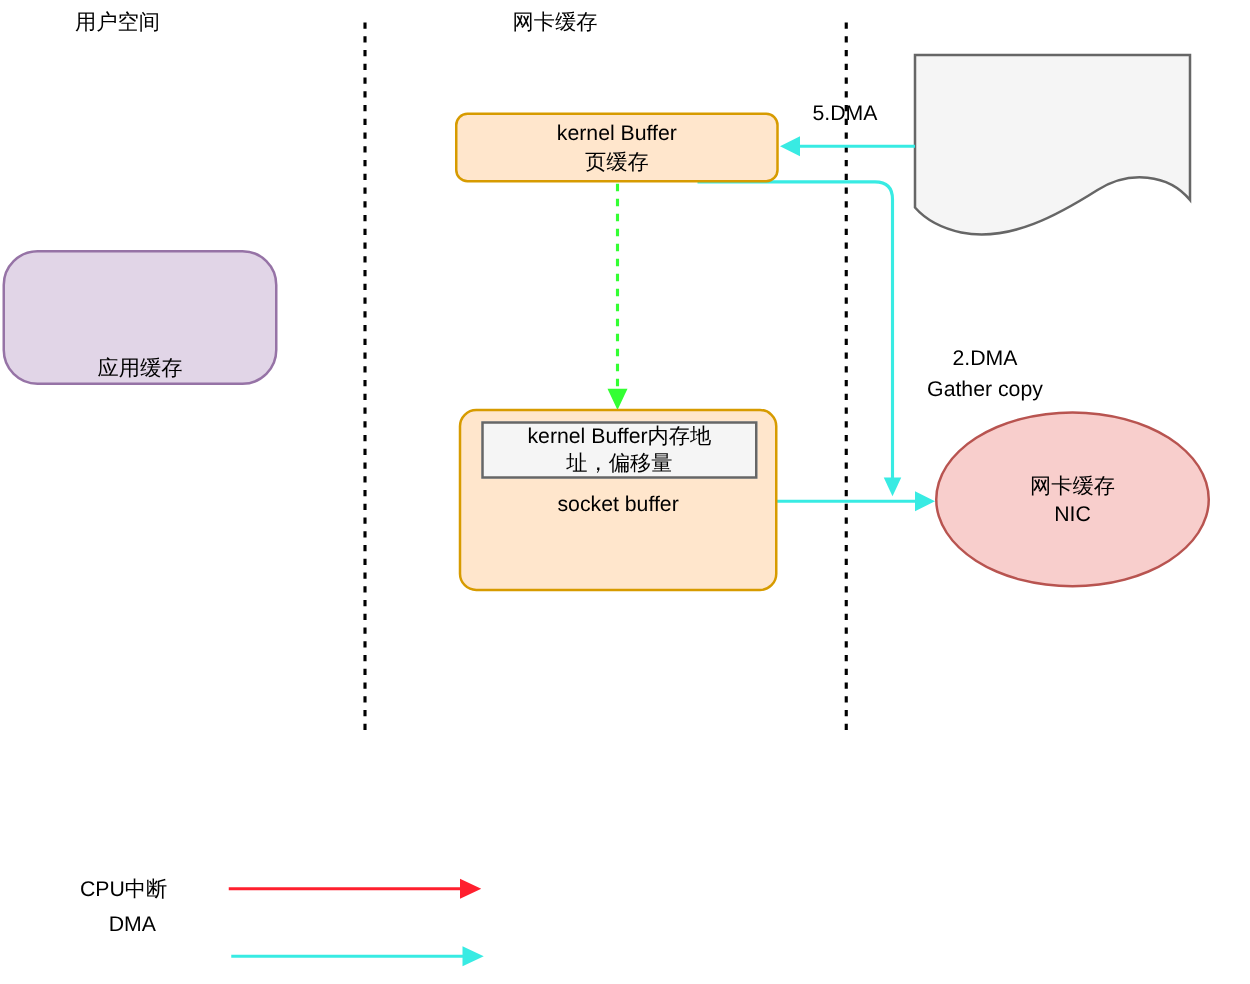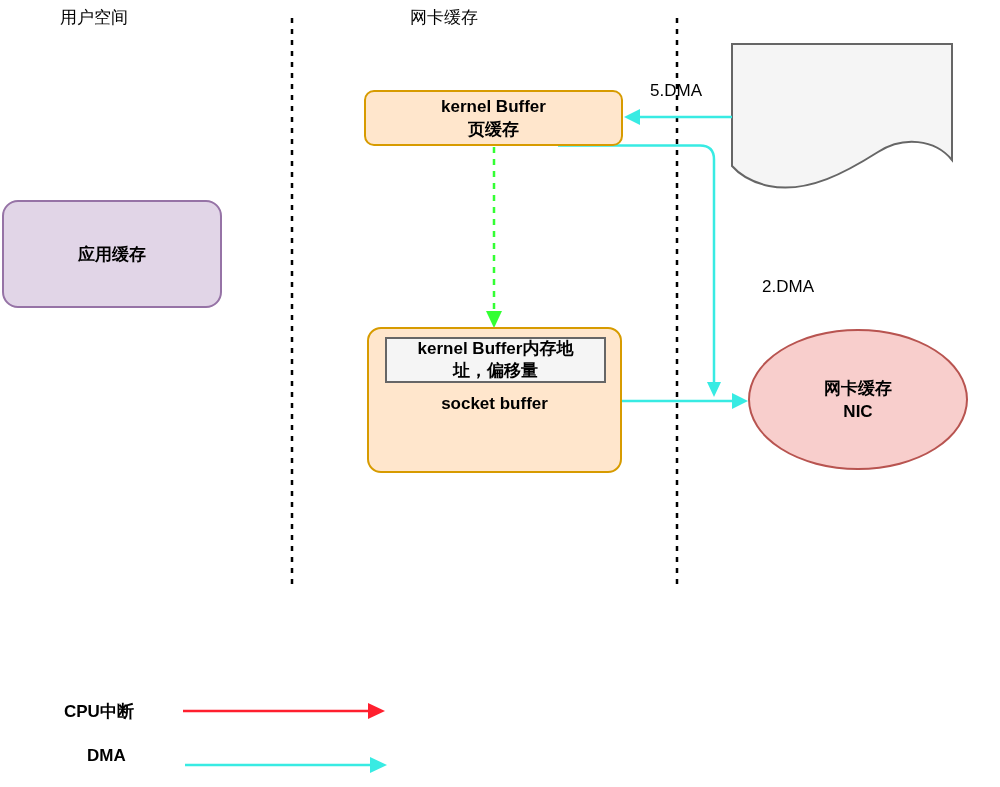--- a/index.html
+++ b/index.html
@@ -4,39 +4,39 @@
 <style>
   html,body{margin:0;padding:0;background:#fff;}
   #canvas{
     position:relative;width:1000px;height:787px;background:#fff;
     font-family:"Liberation Sans","DejaVu Sans",sans-serif;
     color:#000;overflow:hidden;
   }
   #wires{position:absolute;left:0;top:0;width:1000px;height:787px;}
   .label{position:absolute;font-size:17px;line-height:22px;white-space:nowrap;}
   .centered{text-align:center;}
-  .node{position:absolute;display:flex;flex-direction:column;align-items:center;justify-content:center;box-sizing:border-box;font-size:17px;line-height:23px;text-align:center;font-weight:bold;}
+  .node{position:absolute;display:flex;flex-direction:column;align-items:center;justify-content:center;box-sizing:border-box;font-size:17px;line-height:23px;text-align:center;}
   .orange-box{background:var(--orange_fill);border:2px solid var(--orange_border);border-radius:10px;}
-  .purple-box{background:var(--purple_fill);border:2px solid var(--purple_border);border-radius:16px;}
+  .purple-box{background:var(--purple_fill);border:2px solid var(--purple_border);border-radius:28px;justify-content:flex-end;}
   .pink-ellipse{background:var(--pink_fill);border:2px solid var(--pink_border);border-radius:50%;}
   .inner-gray-box{
     position:absolute;left:16px;top:8px;width:221px;height:46px;box-sizing:border-box;
     background:var(--gray_fill);border:2px solid var(--gray_border);
     display:flex;flex-direction:column;align-items:center;justify-content:center;
     font-size:17px;line-height:22px;
   }
   .boundary{stroke:#000;stroke-width:2.5;stroke-dasharray:5 6;fill:none;}
   .disk{fill:var(--gray_fill);stroke:var(--gray_border);stroke-width:2;}
   .cyan-line{stroke:var(--cyan);stroke-width:2.5;fill:none;}
   .cyan-head{fill:var(--cyan);stroke:none;}
   .green-line{stroke:var(--green);stroke-width:2.5;stroke-dasharray:6 6;fill:none;}
   .green-head{fill:var(--green);stroke:none;}
   .red-line{stroke:var(--red);stroke-width:2.5;fill:none;}
   .red-head{fill:var(--red);stroke:none;}
-  .legend-label{position:absolute;font-size:17px;font-weight:bold;}
+  .legend-label{position:absolute;font-size:17px;}
 </style>
 </head>
 <body>
 
 <div id="canvas">
 
   <svg id="wires" viewBox="0 0 1000 787">
 
     <line class="boundary" x1="292" y1="18" x2="292" y2="584"></line>
     <line class="boundary" x1="677" y1="18" x2="677" y2="584"></line>
@@ -83,18 +83,19 @@
     <div class="inner-gray-box">
       <span>kernel Buffer内存地</span>
       <span>址，偏移量</span>
     </div>
     <span style="position:absolute;top:63px;left:0;width:100%;">socket buffer</span>
   </div>
 
   <div class="label centered" style="left:636px;top:80px;width:80px;">5.DMA</div>
   <div class="label centered" style="left:698px;top:274px;width:180px;line-height:25px;">
     <div>2.DMA</div>
+    <div>Gather copy</div>
   </div>
 
   <div class="legend-label" style="left:64px;top:700px;">CPU中断</div>
-  <div class="legend-label" style="left:87px;top:746px;">DMA</div>
+  <div class="legend-label" style="left:87px;top:730px;">DMA</div>
 
 </div>
 
 </body></html>

